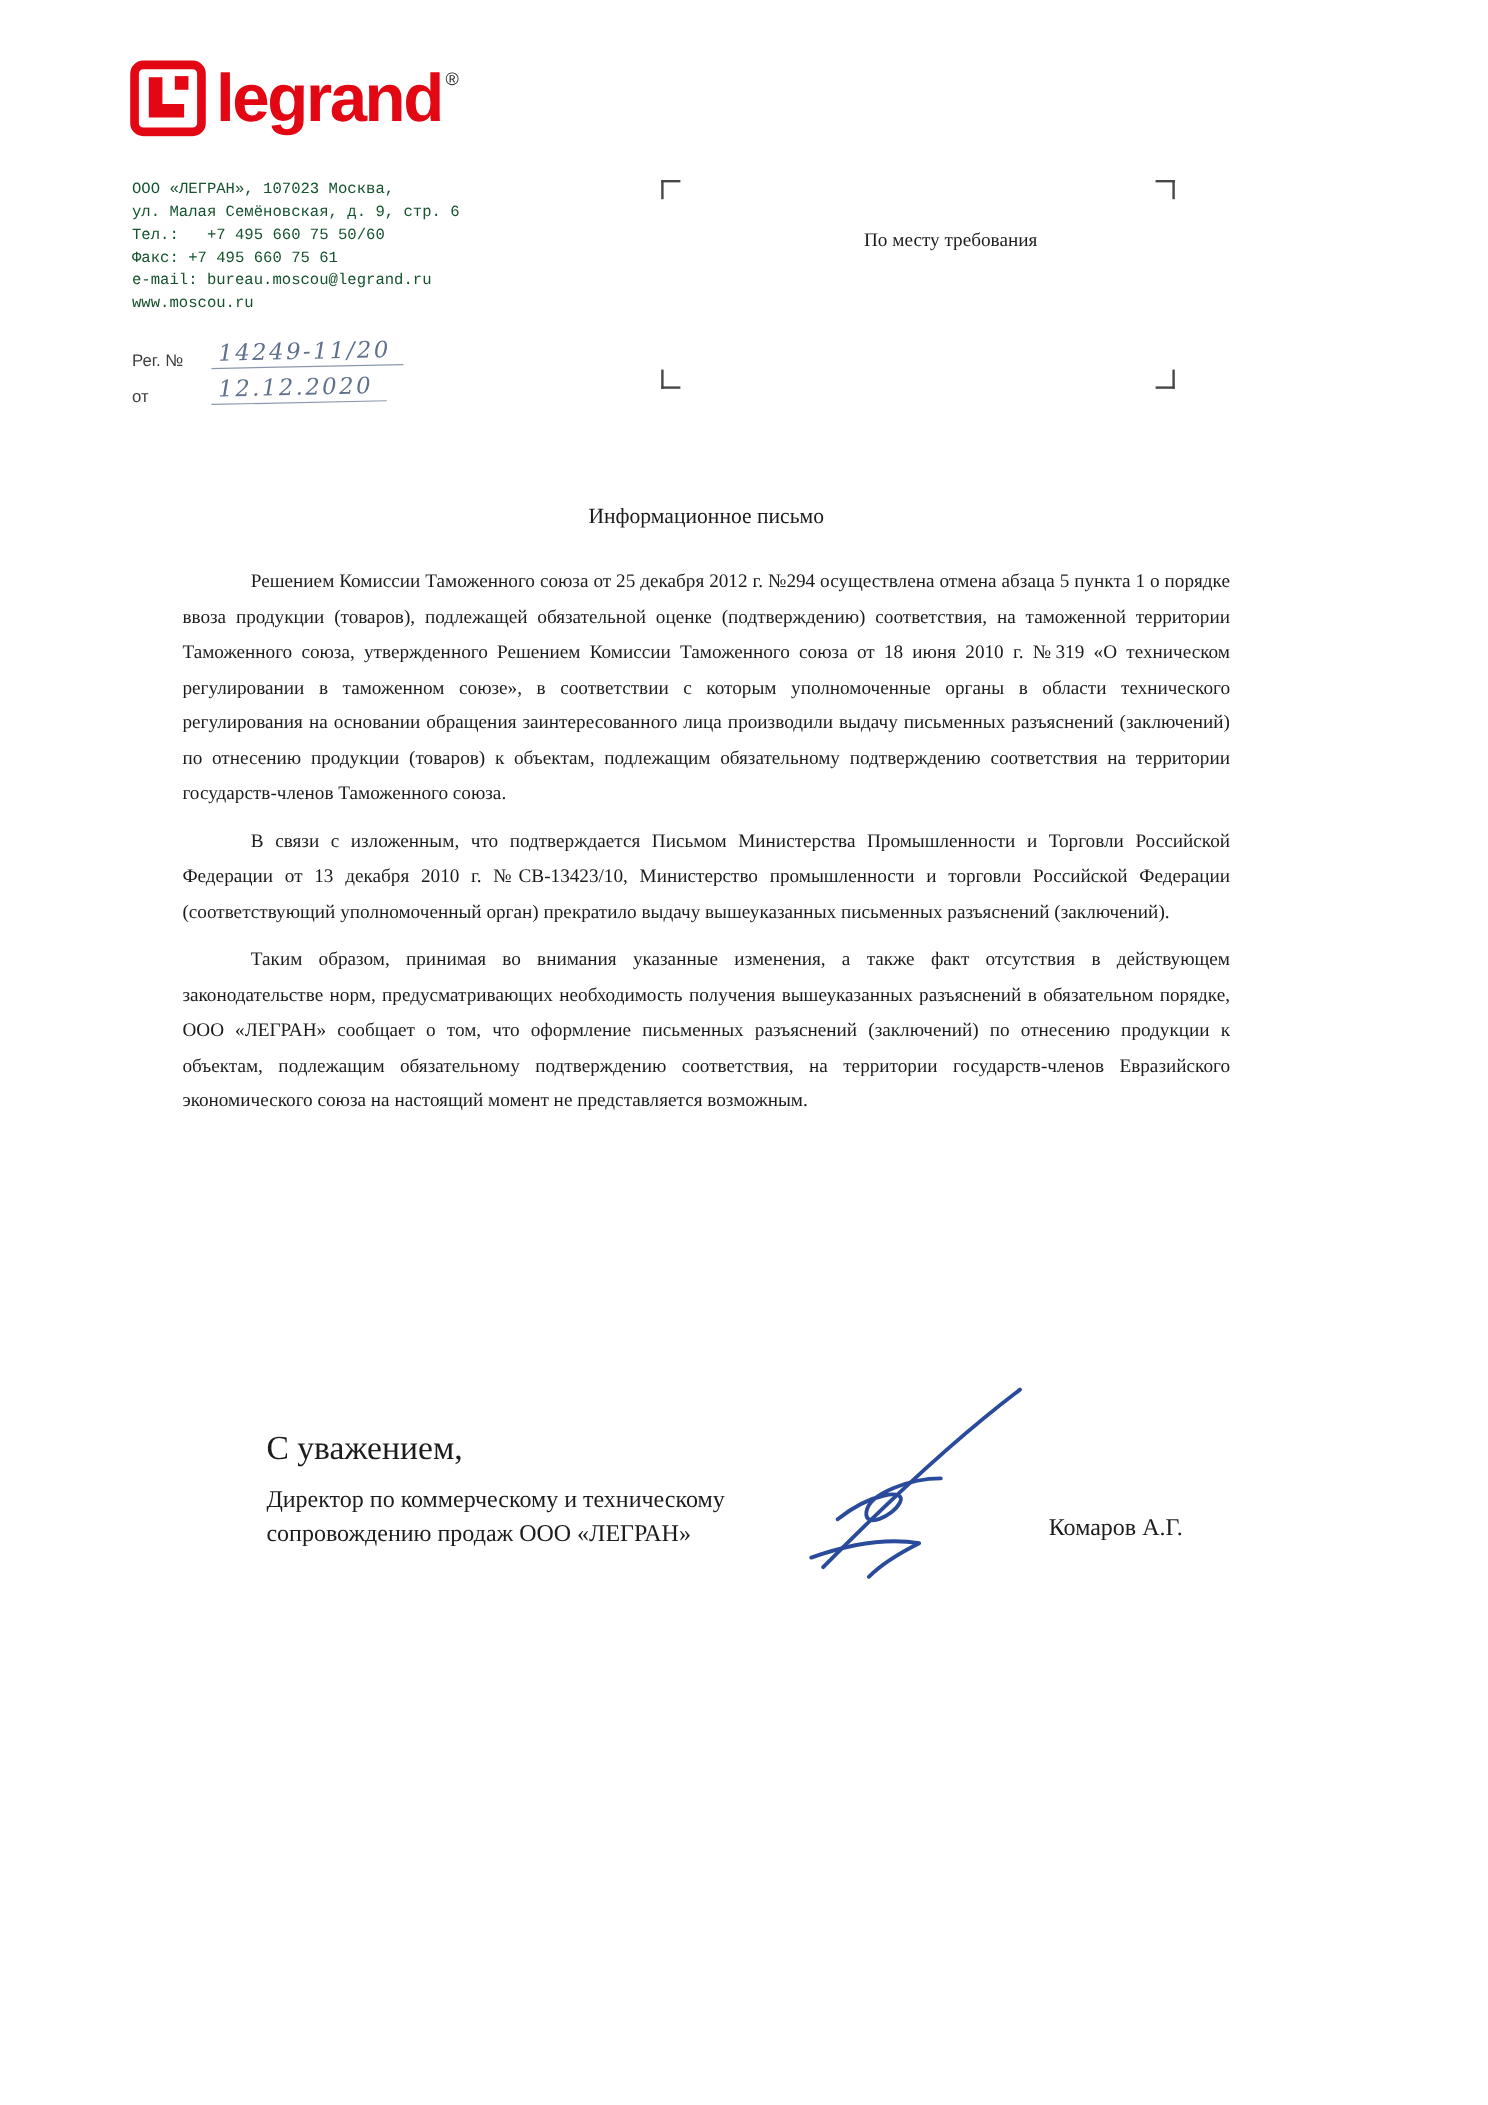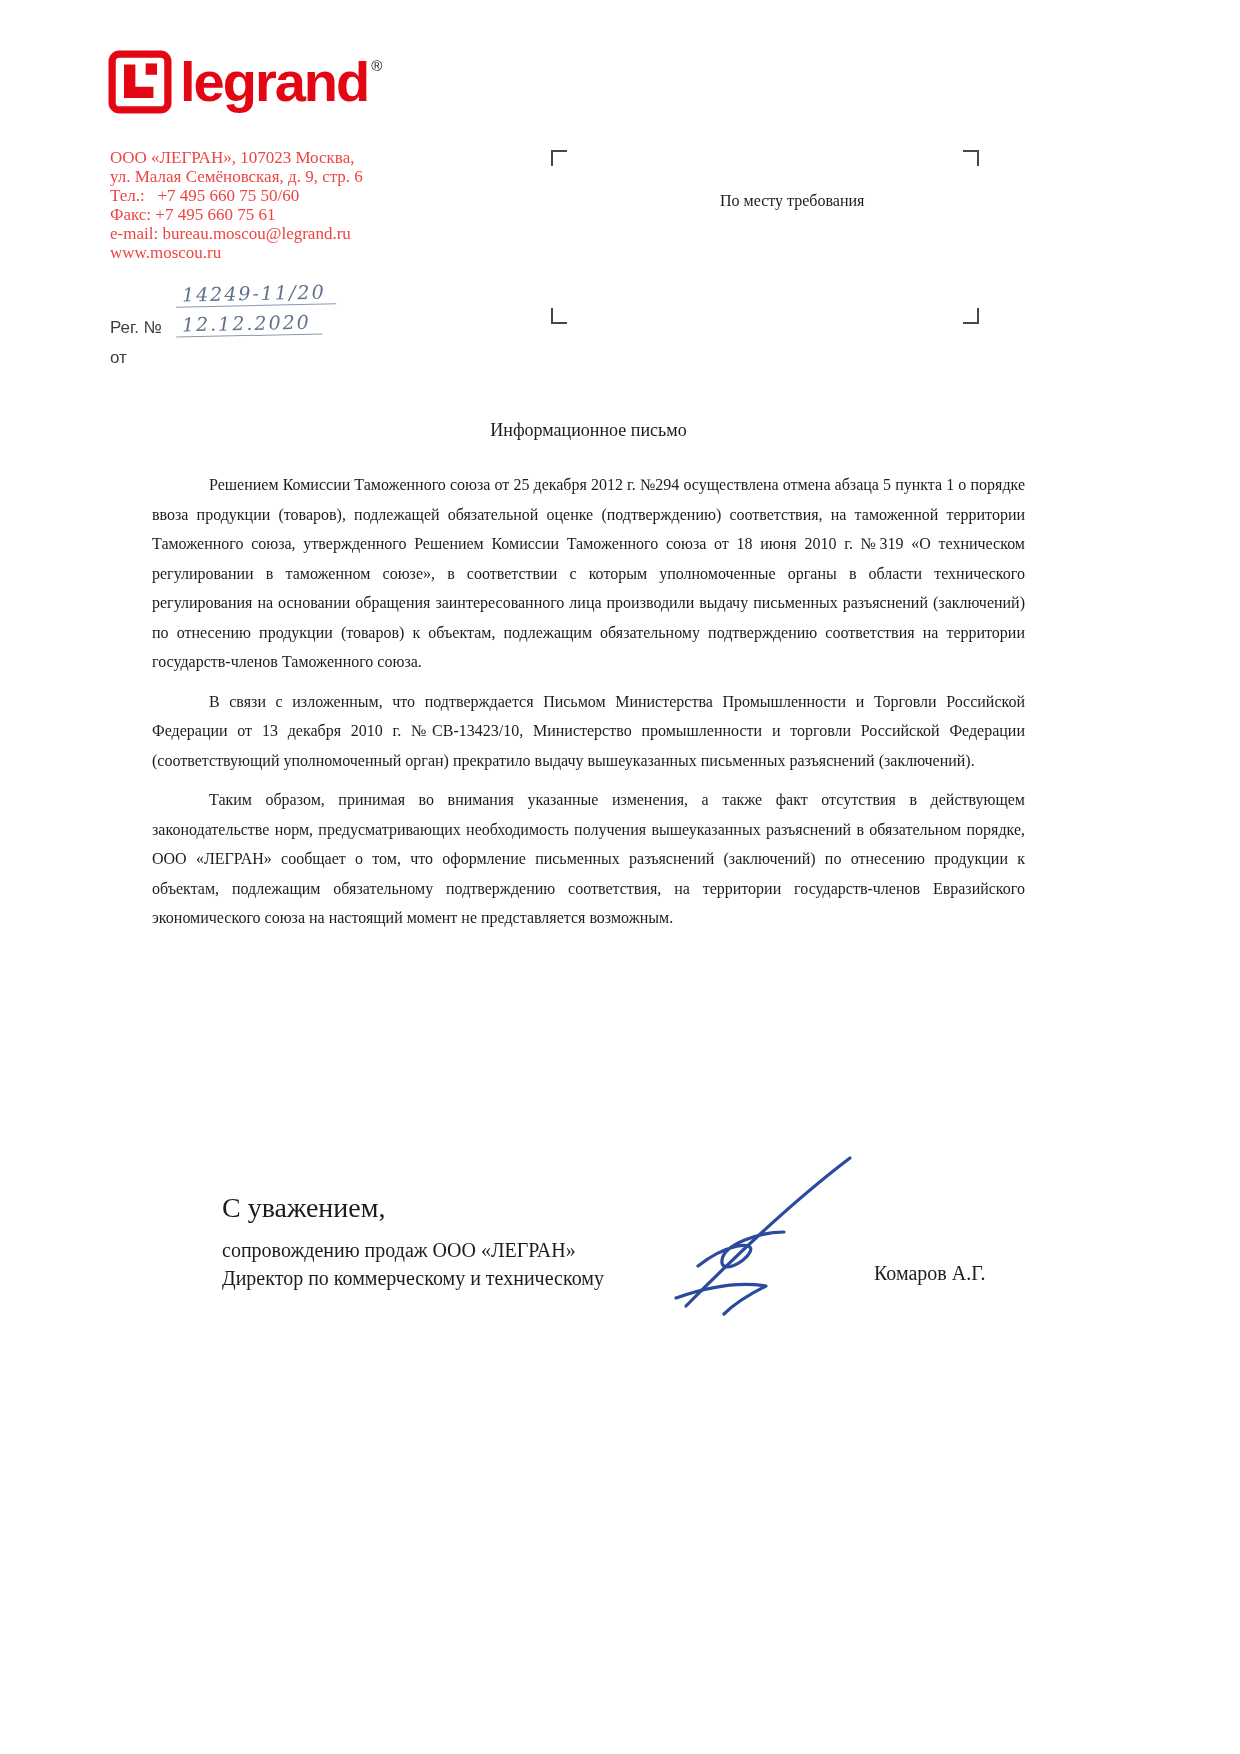--- a/index.html
+++ b/index.html
@@ -30,30 +30,30 @@
     font-size: 15px;
     color: #1c1c1c;
     vertical-align: 30px;
     margin-left: 3px;
     font-weight: normal;
   }
 
   
   .sender {
     position: absolute; left: 110px; top: 148px;
-    font-family: Liberation Serif, serif;
-    font-size: 17px; line-height: 19px; color: #ef4444;
+    font-family: Liberation Mono, monospace;
+    font-size: 13px; line-height: 19px; color: #14532d;
   }
   .sender div { white-space: pre; }
 
   
   .reg-label {
     position: absolute;
     font-family: "Liberation Sans", sans-serif;
-    font-size: 17px; color: #3d3d3d; margin-top: 26px;
+    font-size: 14px; color: #3d3d3d;
   }
   .hand {
     position: absolute;
     font-family: "DejaVu Serif", serif;
     font-style: italic;
     font-size: 19px;
     color: #5f718c;
     letter-spacing: 2px;
     transform: rotate(-1.2deg);
     border-bottom: 1.5px solid #8b98ac;
@@ -135,22 +135,22 @@
 
   <div class="letter-body">
     <p>Решением Комиссии Таможенного союза от 25 декабря 2012 г. №294 осуществлена отмена абзаца 5 пункта 1 о порядке ввоза продукции (товаров), подлежащей обязательной оценке (подтверждению) соответствия, на таможенной территории Таможенного союза, утвержденного Решением Комиссии Таможенного союза от 18 июня 2010 г. №319 «О техническом регулировании в таможенном союзе», в соответствии с которым уполномоченные органы в области технического регулирования на основании обращения заинтересованного лица производили выдачу письменных разъяснений (заключений) по отнесению продукции (товаров) к объектам, подлежащим обязательному подтверждению соответствия на территории государств-членов Таможенного союза.</p>
     <p>В связи с изложенным, что подтверждается Письмом Министерства Промышленности и Торговли Российской Федерации от 13 декабря 2010 г. №СВ-13423/10, Министерство промышленности и торговли Российской Федерации (соответствующий уполномоченный орган) прекратило выдачу вышеуказанных письменных разъяснений (заключений).</p>
     <p>Таким образом, принимая во внимания указанные изменения, а также факт отсутствия в действующем законодательстве норм, предусматривающих необходимость получения вышеуказанных разъяснений в обязательном порядке, ООО «ЛЕГРАН» сообщает о том, что оформление письменных разъяснений (заключений) по отнесению продукции к объектам, подлежащим обязательному подтверждению соответствия, на территории государств-членов Евразийского экономического союза на настоящий момент не представляется возможным.</p>
   </div>
 
   <div class="closing">С уважением,</div>
 
   <div class="signer-title">
+    <div>Директор по коммерческому и техническому</div>
     <div>сопровождению продаж ООО «ЛЕГРАН»</div>
-    <div>Директор по коммерческому и техническому</div>
   </div>
 
   <svg class="signature" viewBox="0 0 235 175" xmlns="http://www.w3.org/2000/svg">
     <g fill="none" stroke="#2a4a9b" stroke-width="3.2" stroke-linecap="round" stroke-linejoin="round">
       <path d="M212 10 C175 38 120 85 48 158"></path>
       <path d="M60 118 C88 96 118 92 112 104 C106 116 82 126 84 112 C86 96 122 84 146 84"></path>
       <path d="M38 150 C72 138 104 134 128 138 C112 146 96 156 86 166"></path>
     </g>
   </svg>
 

